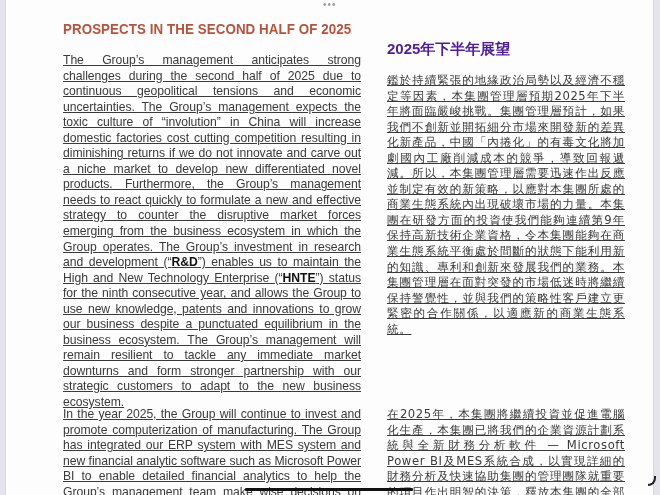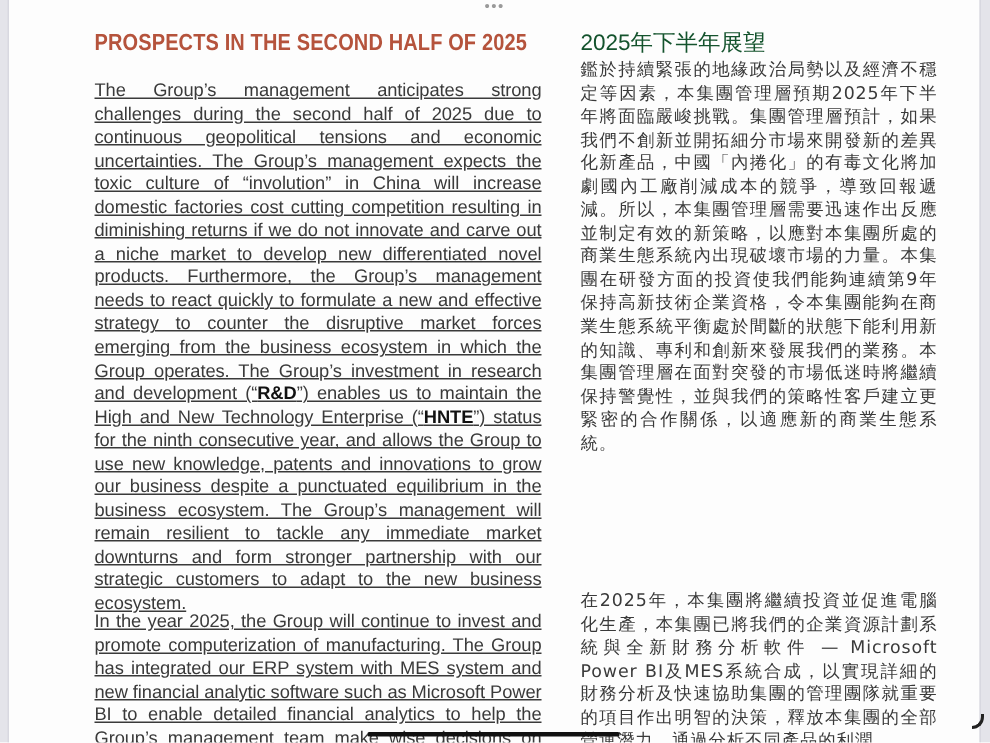--- a/index.html
+++ b/index.html
@@ -4,25 +4,25 @@
 <style>
   * { margin: 0; padding: 0; box-sizing: border-box; }
   html, body { width: 660px; height: 495px; overflow: hidden; background: #fdfdfd; }
   body { position: relative; font-family: "Liberation Sans", "DejaVu Sans", sans-serif; }
   .left-strip { position: absolute; left: 0; top: 0; width: 6px; height: 495px; background: #e4e4ea; border-right: 1px solid #d8d8e0; }
   .right-strip { position: absolute; right: 0; top: 0; width: 7px; height: 495px; background: #e4e4ea; border-left: 1px solid #d8d8e0; }
   .more-dots { position: absolute; left: 323px; top: 0px; font-size: 10px; color: #9a9a9a; letter-spacing: 1px; line-height: 10px; }
   .col-en { position: absolute; left: 63px; top: 19px; width: 298px; }
   .col-zh { position: absolute; left: 387px; top: 19px; width: 238px; }
   .heading-en { color: #b5533c; font-family: "Liberation Sans", sans-serif; font-weight: bold; font-size: 15.5px; letter-spacing: 0.1px; transform: scaleX(0.86); transform-origin: left; white-space: nowrap; line-height: 20px; height: 20px; }
-  .heading-zh { color: #14532d; font-size: 15px; font-weight: normal; line-height: 20px; height: 20px; white-space: nowrap; }
+  .heading-zh { color: #4c1d95; font-size: 15px; font-weight: bold; line-height: 20px; height: 20px; white-space: nowrap; margin-top: 20px; }
   .p-en { margin-top: 14px; font-size: 12.2px; line-height: 15.55px; color: #3a3a3a; text-align: justify; text-align-last: left; letter-spacing: -0.05px; text-decoration: underline; }
   .p-en b { color: #111; }
   .p-en.second { position: absolute; top: 374px; }
-  .p-zh { font-family: "DejaVu Sans", sans-serif; font-size: 11.6px; line-height: 15.55px; color: #3a3a3a; text-align: justify; letter-spacing: 0.6px; }
+  .p-zh { margin-top: 14px; font-family: "DejaVu Sans", sans-serif; font-size: 11.6px; line-height: 15.55px; color: #3a3a3a; text-align: justify; letter-spacing: 0.6px; text-decoration: underline; }
   .p-zh.second { position: absolute; top: 374px; }
   .ink-line { position: absolute; left: 245px; top: 488px; width: 168px; height: 3px; background: #111; border-radius: 1px; }
   .watermark { position: absolute; left: 500px; top: 460px; font-size: 16px; color: rgba(150,150,150,0.45); white-space: nowrap; font-family: Liberation Mono, monospace; letter-spacing: 2px; margin-top: 48px; }
   .corner-mark { position: absolute; left: 648px; top: 476px; width: 8px; height: 10px; border-right: 2px solid #222; border-bottom: 2px solid #222; border-bottom-right-radius: 8px; }
 </style>
 </head>
 <body>
 
 <div class="left-strip"></div>
 <div class="right-strip"></div>

